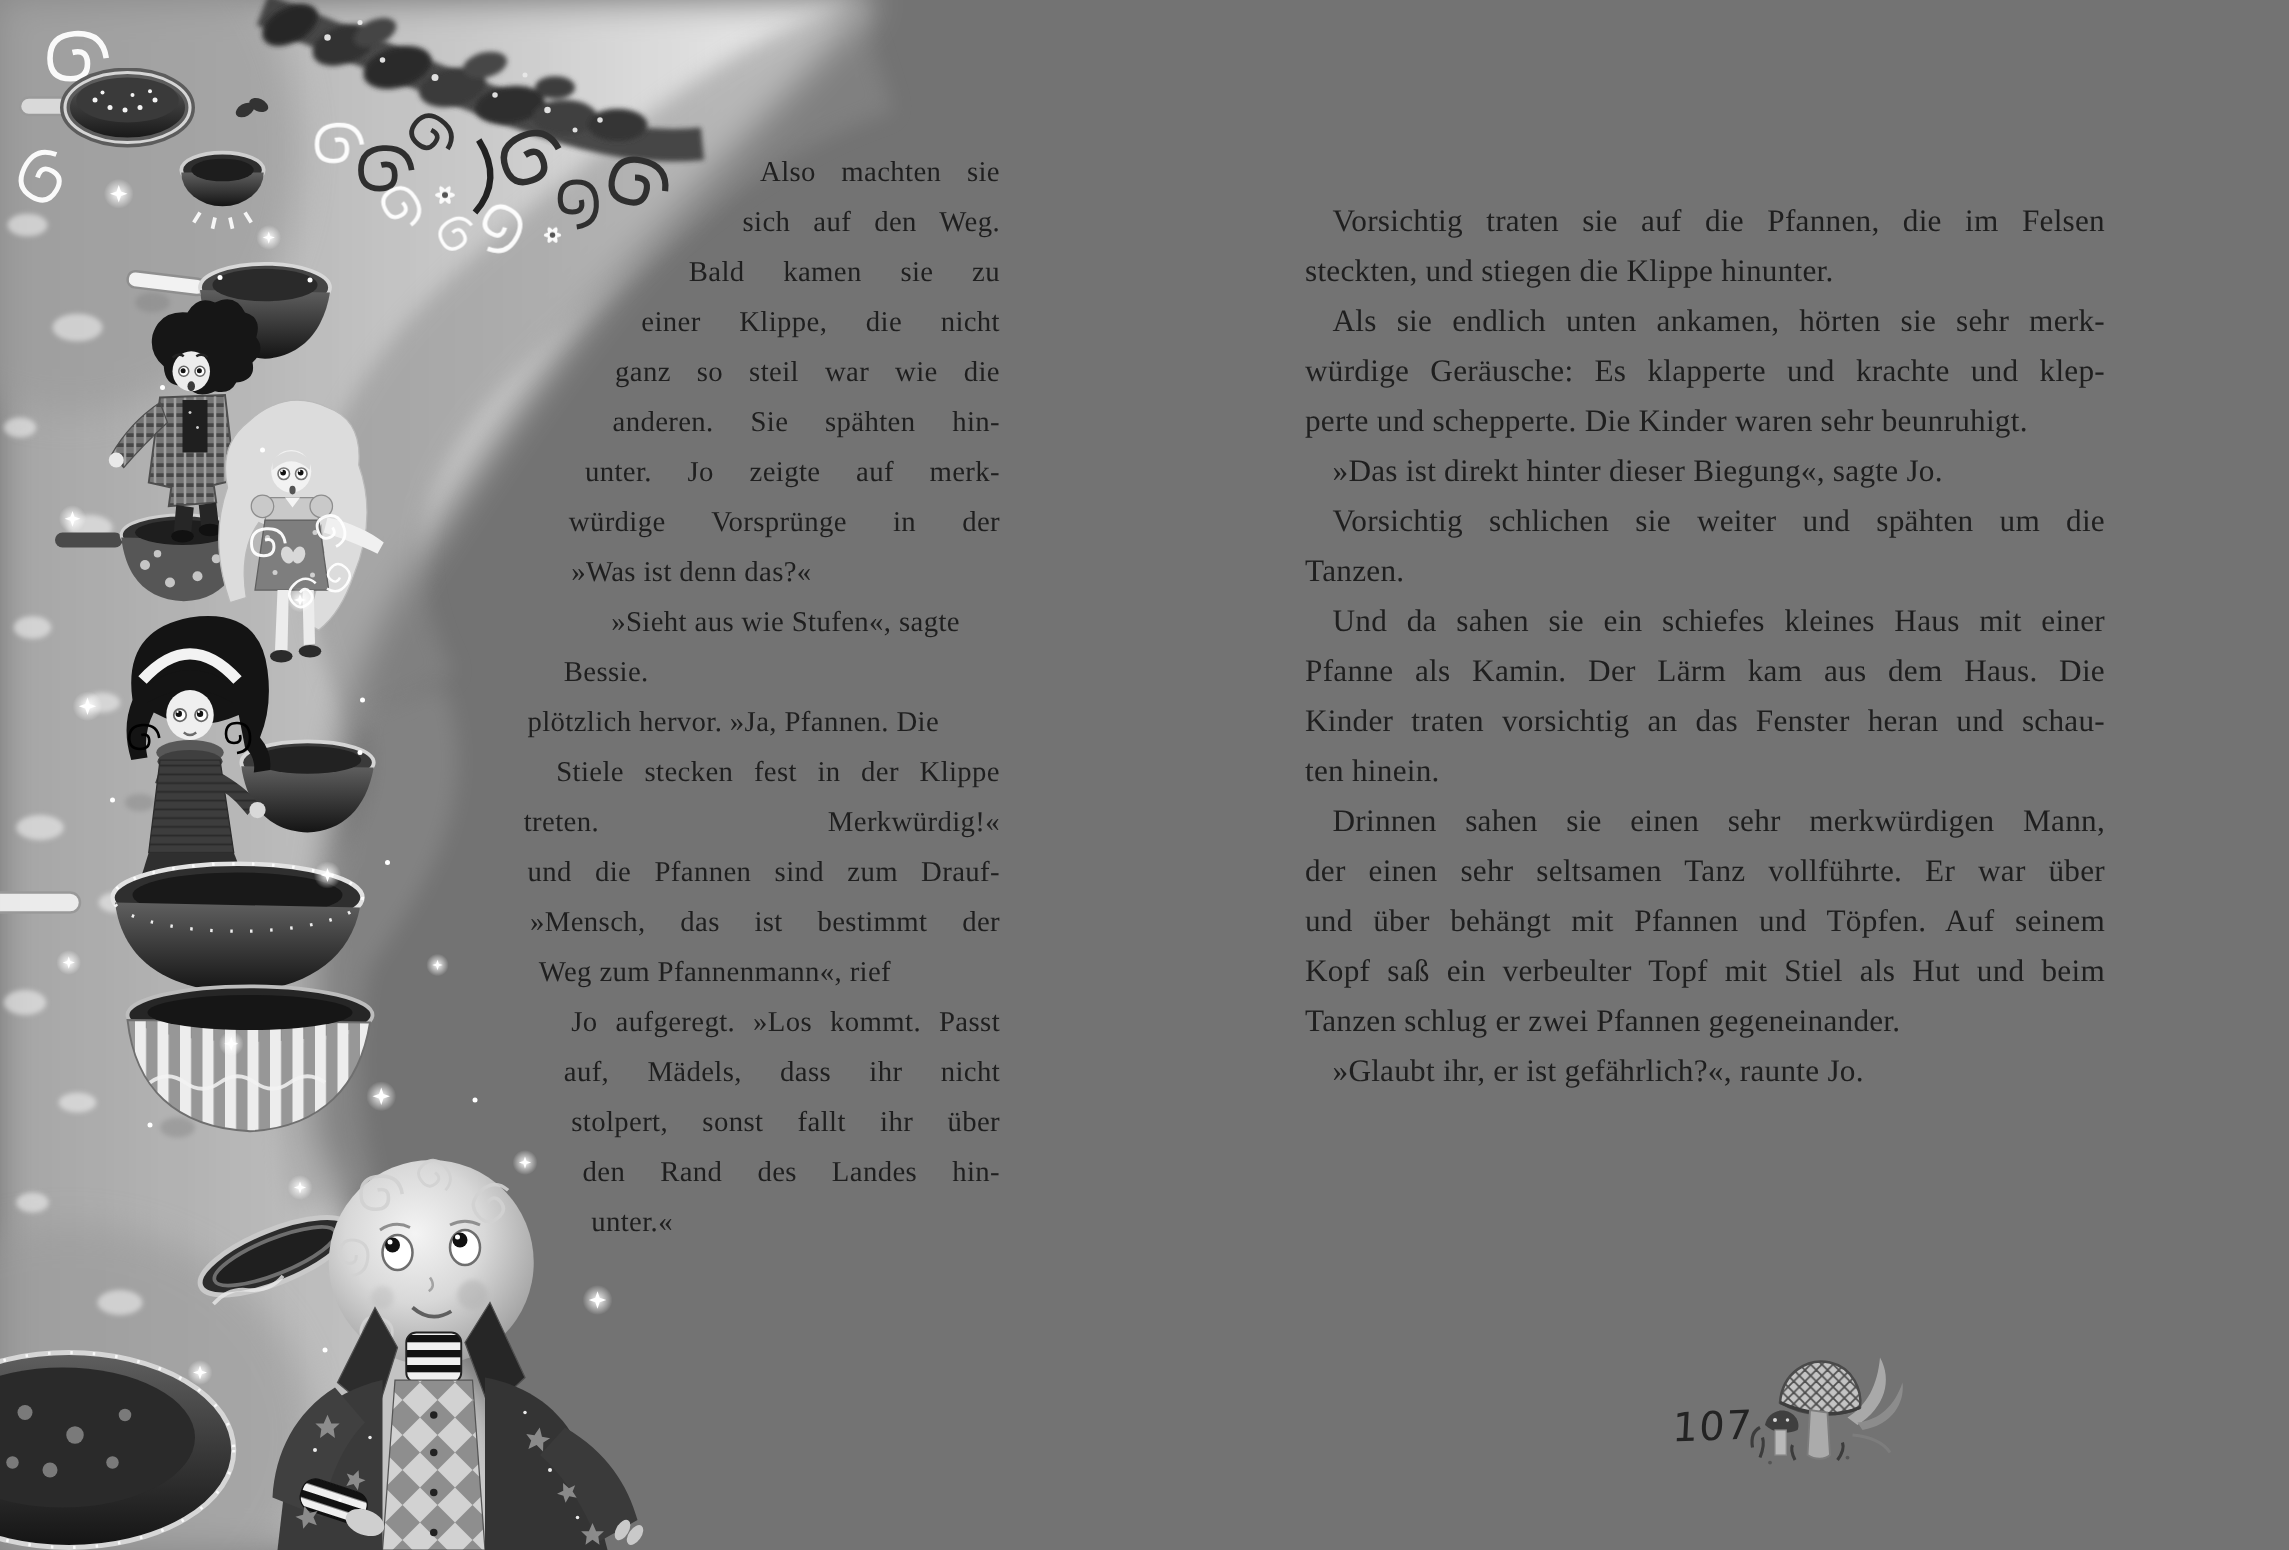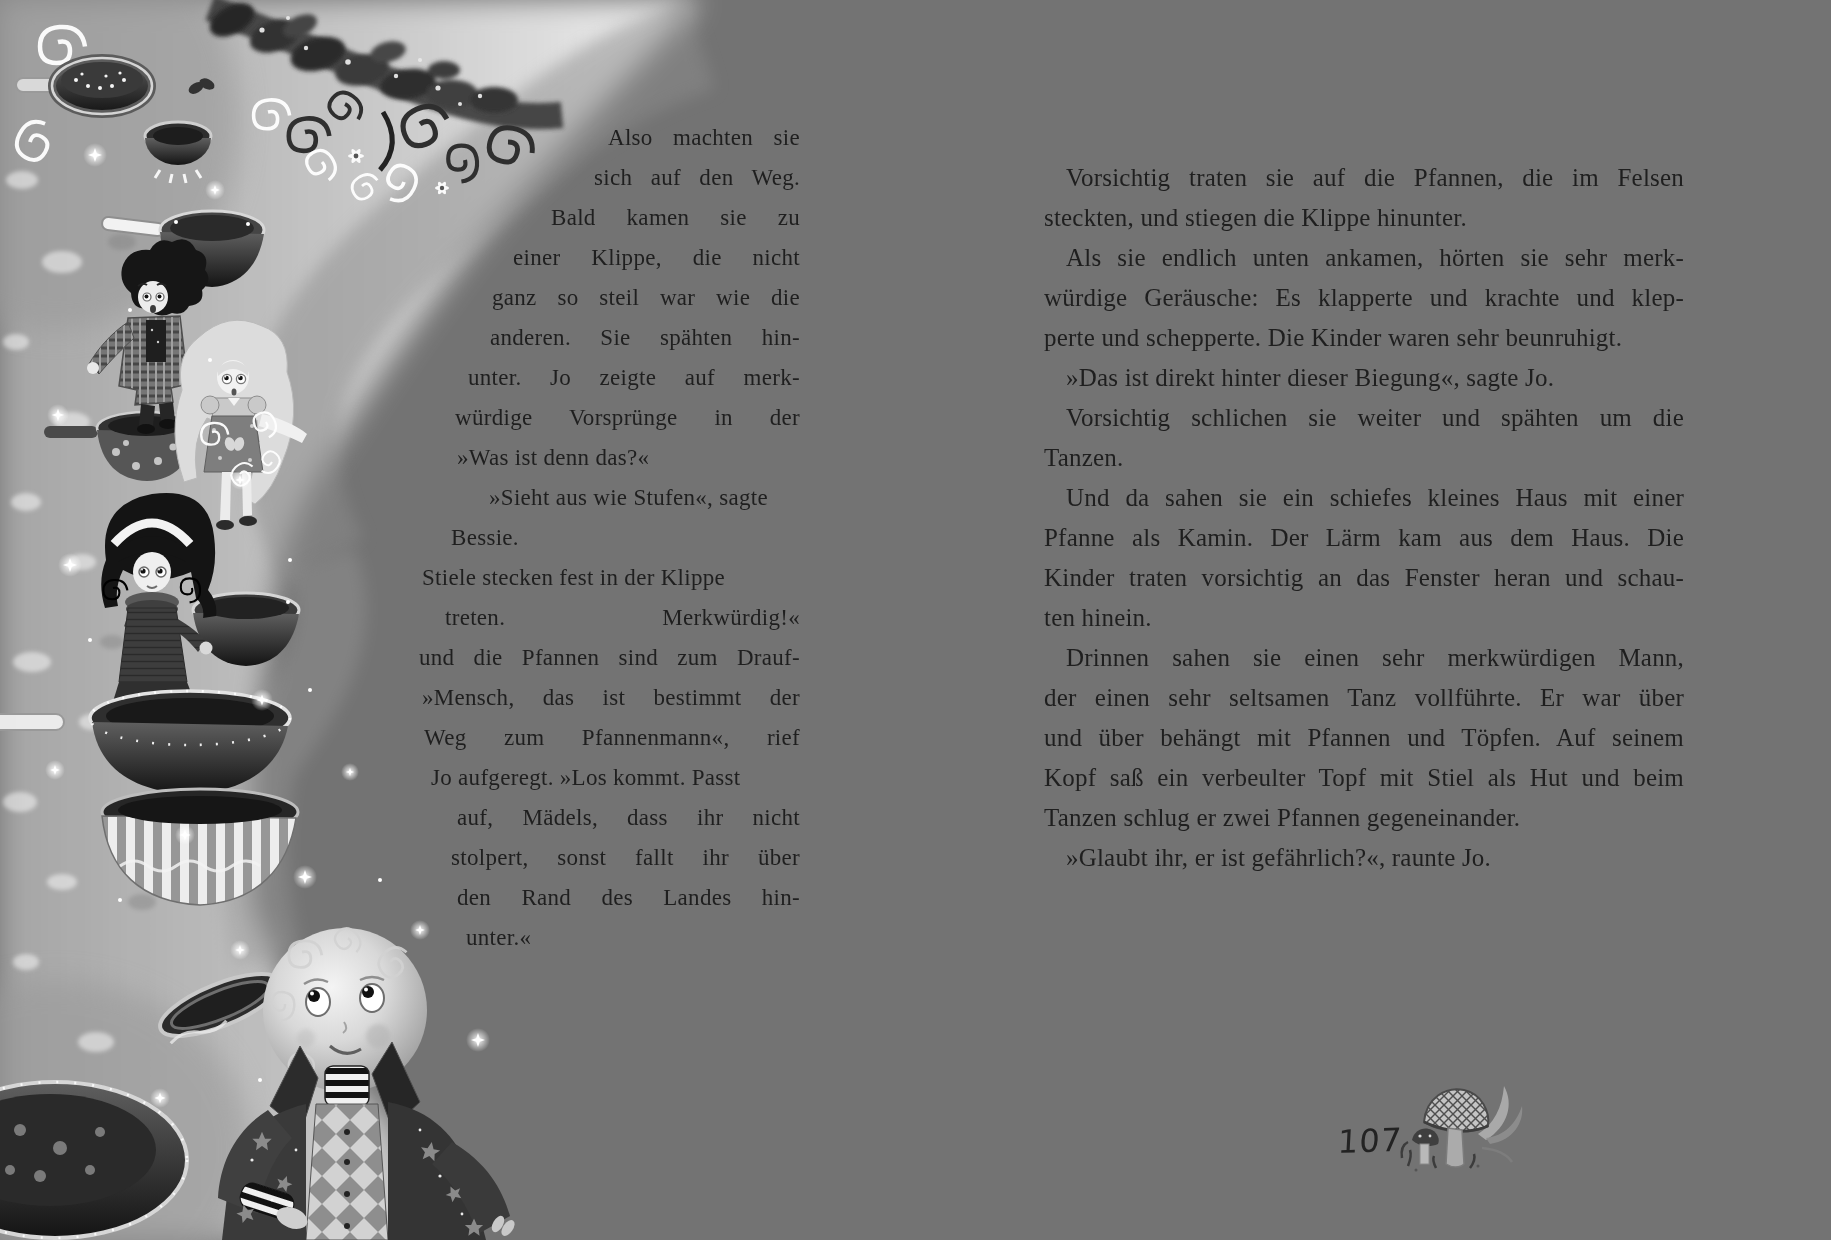--- a/index.html
+++ b/index.html
@@ -515,20 +515,21 @@
       <div class="line">sich auf den Weg.</div>
       <div class="line">Bald kamen sie zu</div>
       <div class="line">einer Klippe, die nicht</div>
       <div class="line">ganz so steil war wie die</div>
       <div class="line">anderen. Sie spähten hin-</div>
       <div class="line">unter. Jo zeigte auf merk-</div>
       <div class="line">würdige Vorsprünge in der</div>
       <div class="line">»Was ist denn das?«</div>
       <div class="line">»Sieht aus wie Stufen«, sagte</div>
       <div class="line">Bessie.</div>
+      <div class="line">plötzlich hervor. »Ja, Pfannen. Die</div>
       <div class="line">Stiele stecken fest in der Klippe</div>
       <div class="line">treten. Merkwürdig!«</div>
       <div class="line">und die Pfannen sind zum Drauf-</div>
       <div class="line">»Mensch, das ist bestimmt der</div>
       <div class="line">Weg zum Pfannenmann«, rief</div>
       <div class="line">Jo aufgeregt. »Los kommt. Passt</div>
       <div class="line">auf, Mädels, dass ihr nicht</div>
       <div class="line">stolpert, sonst fallt ihr über</div>
       <div class="line">den Rand des Landes hin-</div>
       <div class="line">unter.«</div>

